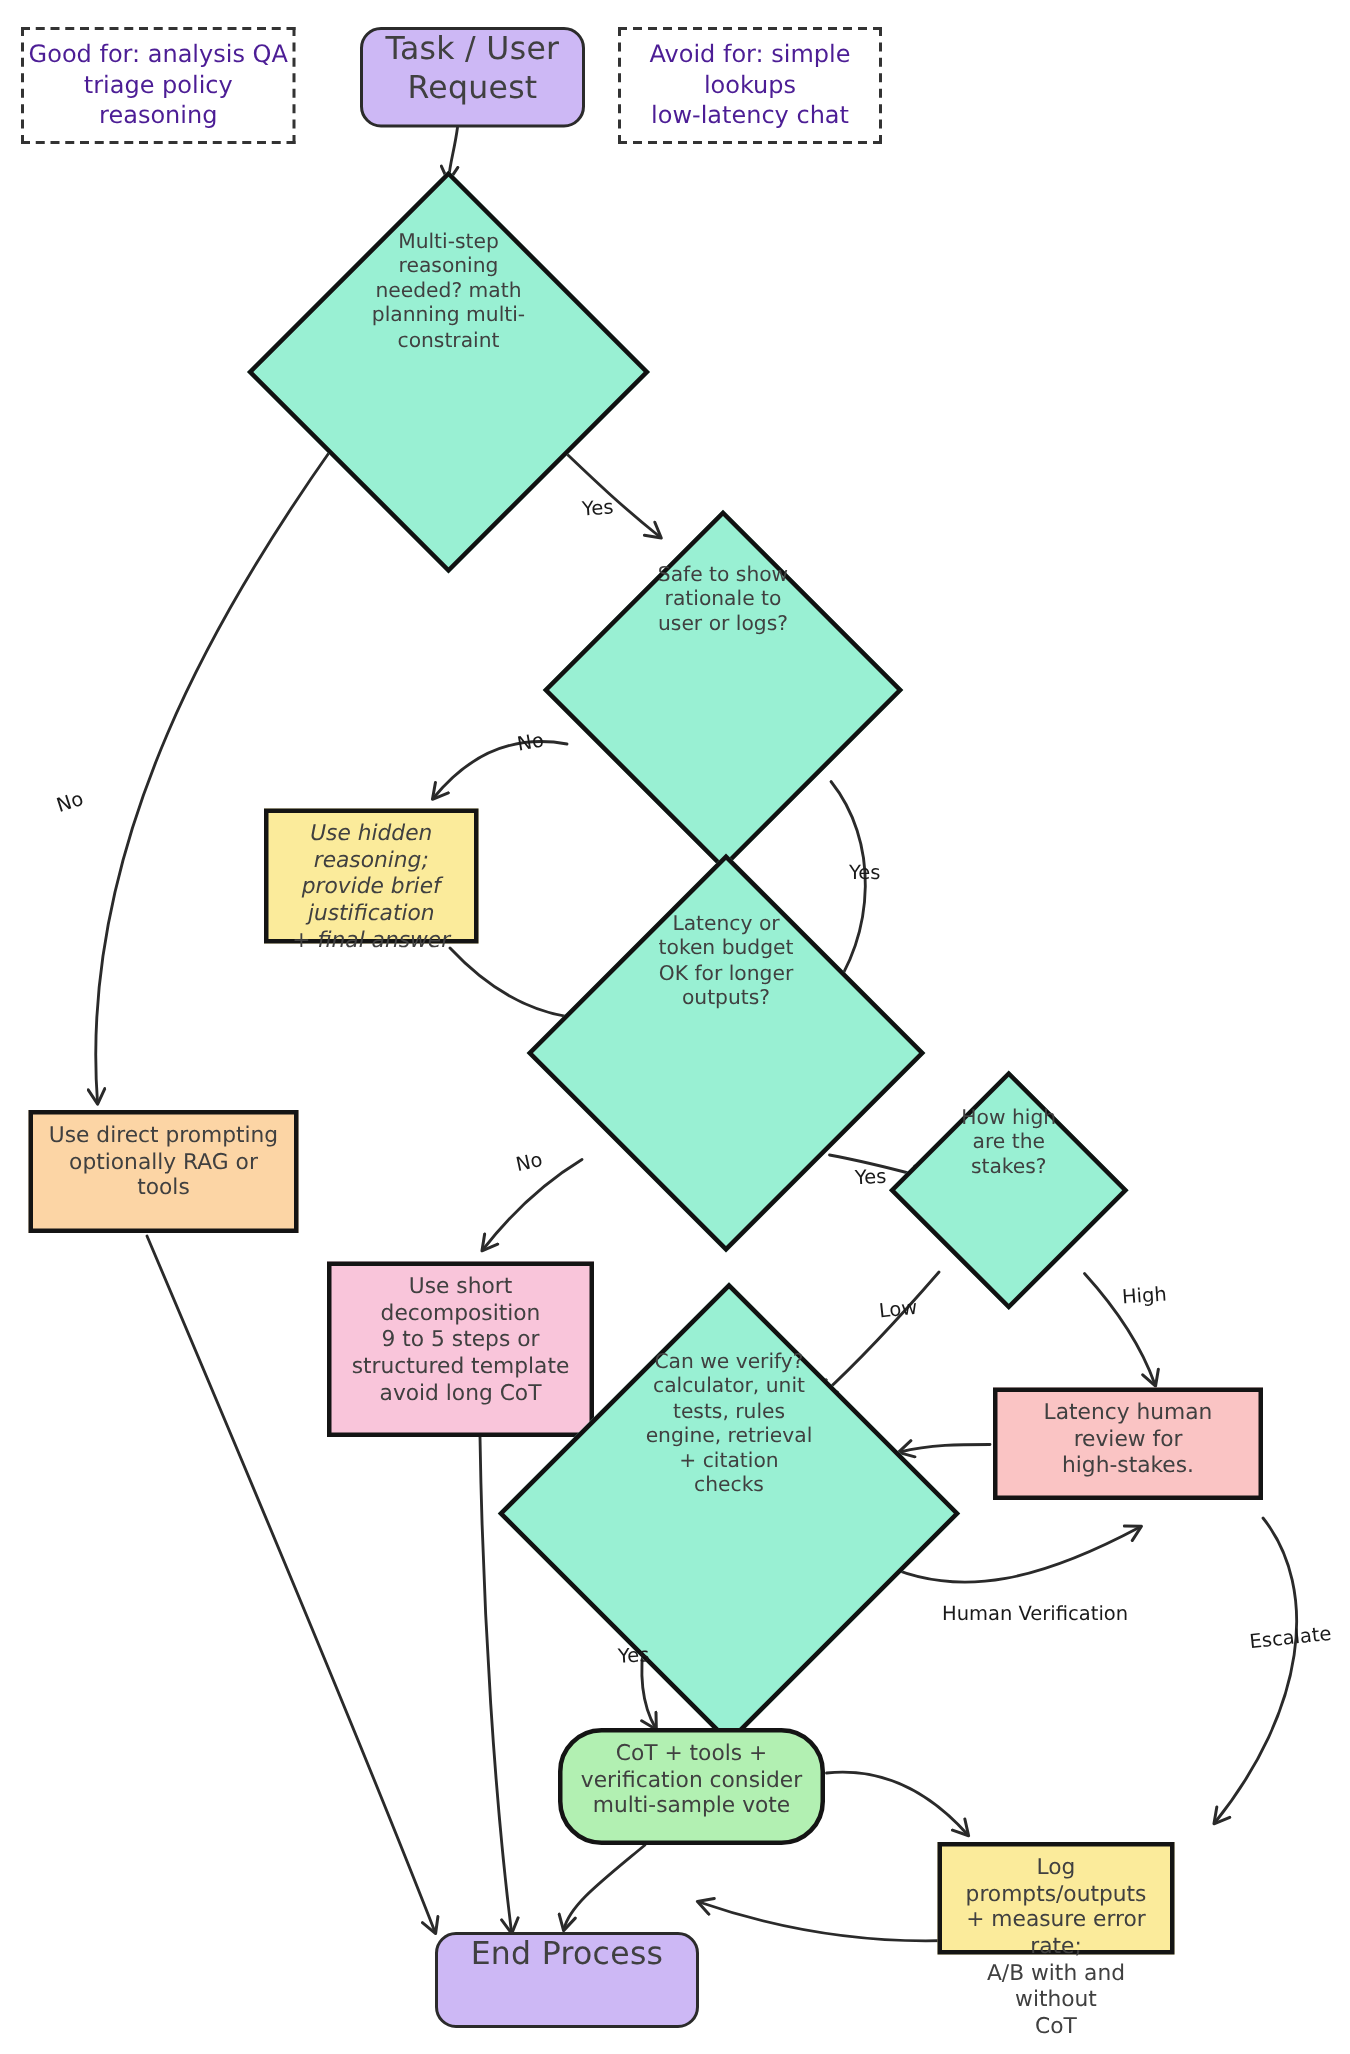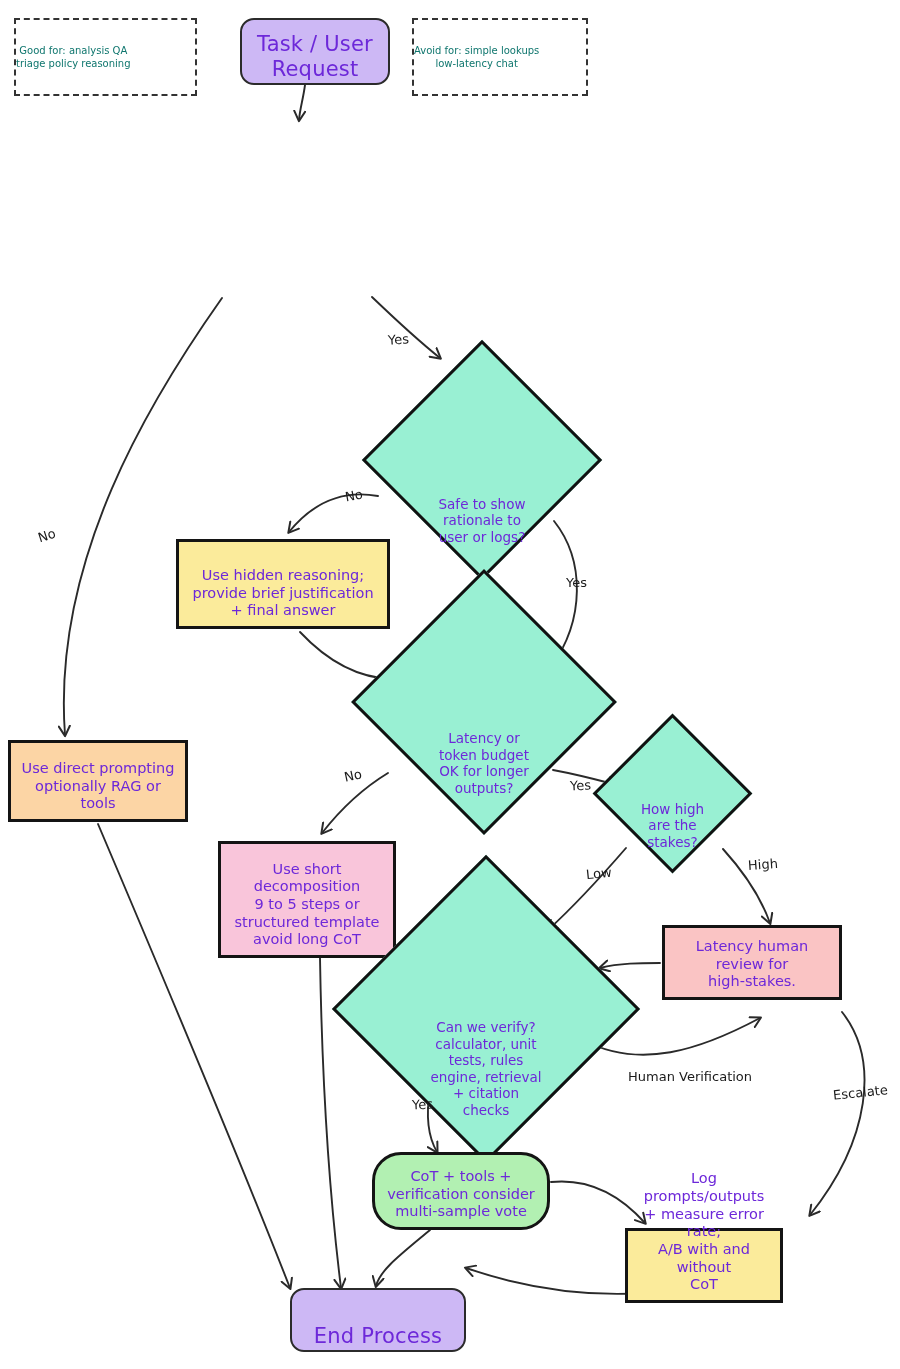--- a/index.html
+++ b/index.html
@@ -22,24 +22,24 @@
     left: 0;
     top: 0;
     width: 900px;
     height: 1369px;
     pointer-events: none;
   }
   .node {
     position: absolute;
     box-sizing: border-box;
     display: flex;
-    align-items: flex-end;
+    align-items: flex-start;
     justify-content: center;
     text-align: center;
-    color: #6d28d9;
+    color: #404040;
     line-height: 1.22;
     white-space: pre-line;
     z-index: 3;
   }
   .node .label {
     display: block;
     width: 100%;
     white-space: pre-line;
   }
   
@@ -85,22 +85,22 @@
   
   .note {
     position: absolute;
     box-sizing: border-box;
     border: 2.5px dashed #333333;
     background: #ffffff;
     display: flex;
     align-items: center;
     justify-content: flex-start;
     text-align: center;
-    font-size: 10px;
-    color: #0f766e;
+    font-size: 16px;
+    color: #4c1d95;
     line-height: 1.3;
     white-space: pre-line;
     z-index: 3;
   }
   .edge-label {
     position: absolute;
     font-size: 13px;
     color: #1a1a1a;
     background: transparent;
     z-index: 4;
@@ -172,35 +172,43 @@
   <div class="note" style="left:412px; top:18px; width:176px; height:78px;">
     <span class="label">Avoid for: simple lookups
 low-latency chat</span>
   </div>
 
   <div class="node term" style="left:240px; top:18px; width:150px; height:67px;">
     <span class="label">Task / User
 Request</span>
   </div>
 
+  <div class="node decision" style="left:204px; top:153px; width:190px; height:190px;">
+    <span class="dia"></span>
+    <span class="label">Multi-step
+reasoning
+needed? math
+planning multi-
+constraint</span>
+  </div>
 
   <div class="node decision" style="left:397px; top:375px; width:170px; height:170px;">
     <span class="dia"></span>
     <span class="label">Safe to show
 rationale to
 user or logs?</span>
   </div>
 
-  <div class="node proc yellow" style="left:176px; top:539px; width:214px; height:90px;">
+  <div class="node proc yellow" style="left:176px; top:539px; width:143px; height:90px;font-style:italic;">
     <span class="label">Use hidden reasoning;
 provide brief justification
 + final answer</span>
   </div>
 
-  <div class="node proc orange" style="left:8px; top:740px; width:180px; height:82px;">
+  <div class="node proc orange" style="left:19px; top:740px; width:180px; height:82px;">
     <span class="label">Use direct prompting
 optionally RAG or tools</span>
   </div>
 
   <div class="node decision" style="left:390px; top:608px; width:188px; height:188px;">
     <span class="dia"></span>
     <span class="label">Latency or
 token budget
 OK for longer
 outputs?</span>

